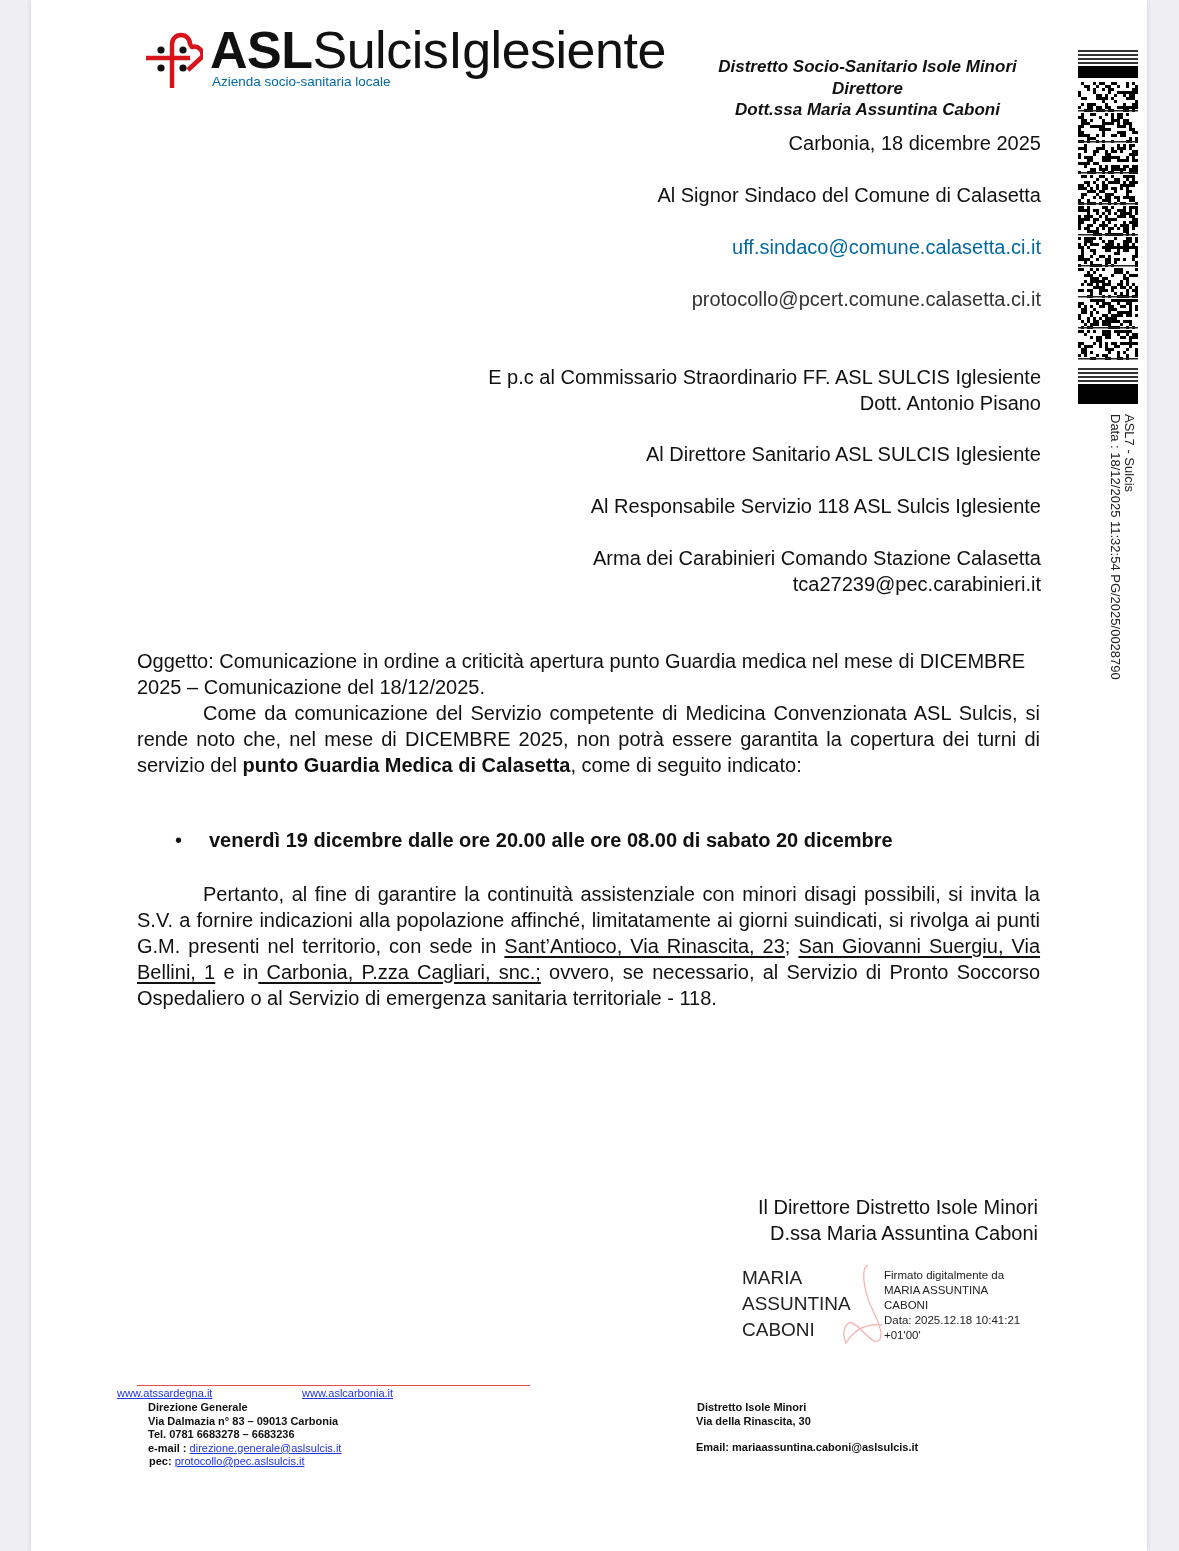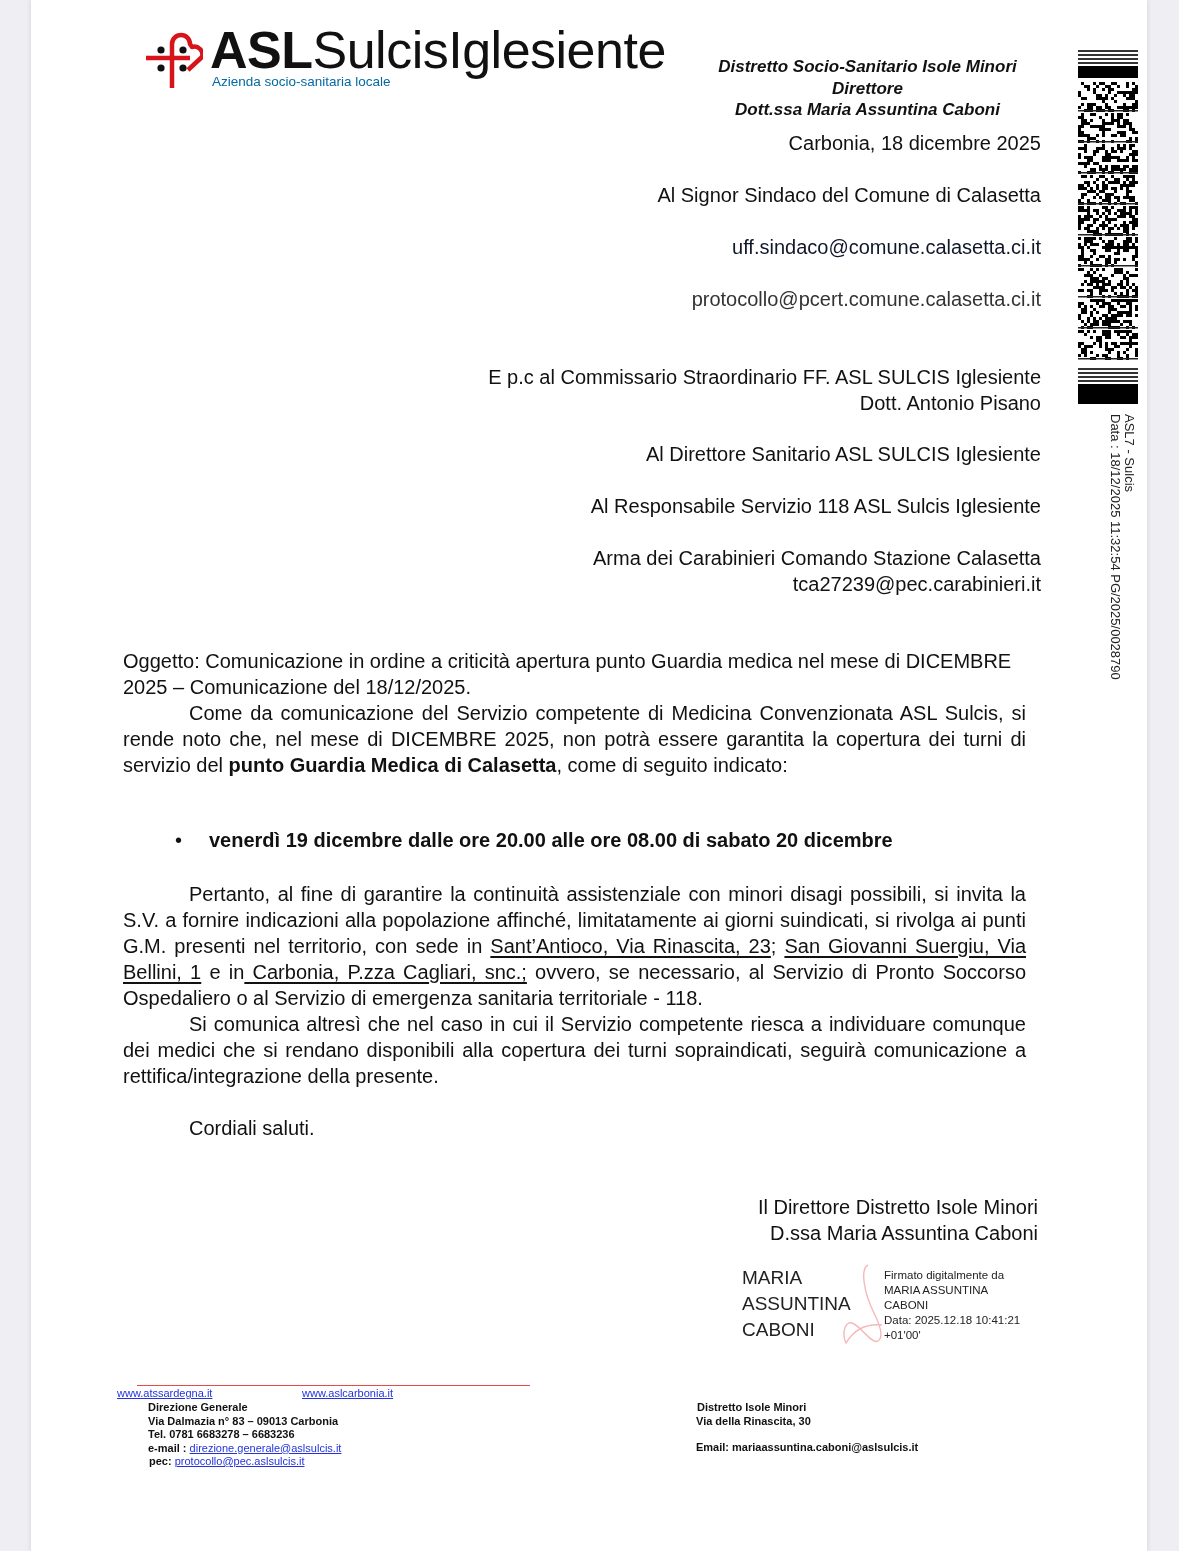--- a/index.html
+++ b/index.html
@@ -19,31 +19,31 @@
 
   
   .logo-mark { left:145px; top:30px; width:58px; height:60px; }
   .logo-title { left:210px; top:28px; font-size:52px; line-height:44px; color:#111; white-space:nowrap; letter-spacing:-0.5px; }
   .logo-title b { font-weight:700; }
   .logo-sub { left:212px; top:74px; font-size:13.5px; color:#0369a1; white-space:nowrap; }
 
   
   .hdr { left:640px; width:455px; text-align:center; font-weight:700; font-style:italic; font-size:17px; line-height:21px; }
   .right { right:138px; text-align:right; white-space:nowrap; font-size:20px; line-height:26px; }
-  .link-blue { color:#0f172a; }
+  .link-blue { color:#0369a1; }
   .gray { color:#333; }
 
   
   .barcode { left:1078px; top:50px; width:60px; height:354px; }
   .vert-text {
     left:1108px; top:414px; writing-mode:vertical-rl; font-size:13px; line-height:14px; color:#222; white-space:nowrap;
   }
 
   
-  .body { left:123px; width:903px; font-size:20px; line-height:26px; text-align:justify; color:#111; }
+  .body { left:137px; width:903px; font-size:20px; line-height:26px; text-align:justify; color:#111; }
   .body p { margin:0; }
   .indent { text-indent:66px; }
   .u { text-decoration:underline; text-underline-offset:3px; }
   .bullet-row { left:175px; top:829px; font-size:20px; font-weight:700; white-space:nowrap; }
   .bullet-row .dot { display:inline-block; width:34px; font-weight:400; }
 
   
   .sig-name { left:742px; top:1265px; font-size:19px; line-height:26px; color:#222; }
   .sig-info { left:884px; top:1268px; font-size:11.5px; line-height:15px; color:#222; }
   .sig-logo { left:838px; top:1263px; width:48px; height:84px; }
@@ -954,22 +954,20 @@
 
 <div class="abs body" style="top:648px;">
   <p style="text-align:left;">Oggetto: Comunicazione in ordine a criticità apertura punto Guardia medica nel mese di DICEMBRE 2025 – Comunicazione del 18/12/2025.</p>
   <p class="indent"><span>Come da comunicazione del Servizio competente di Medicina Convenzionata ASL Sulcis, si rende noto che, nel mese di DICEMBRE 2025, non potrà essere garantita la copertura dei turni di servizio del </span><b>punto Guardia Medica di Calasetta</b><span>, come di seguito indicato:</span></p>
 </div>
 
 <div class="abs bullet-row"><span class="dot">•</span><span>venerdì 19 dicembre dalle ore 20.00 alle ore 08.00 di sabato 20 dicembre</span></div>
 
 <div class="abs body" style="top:881px;">
   <p class="indent"><span>Pertanto, al fine di garantire la continuità assistenziale con minori disagi possibili, si invita la S.V. a fornire indicazioni alla popolazione affinché, limitatamente ai giorni suindicati, si rivolga ai punti G.M. presenti nel territorio, con sede in </span><span class="u">Sant’Antioco, Via Rinascita, 23</span><span>; </span><span class="u">San Giovanni Suergiu, Via Bellini, 1</span><span> e in</span><span class="u"> Carbonia, P.zza Cagliari, snc.;</span><span> ovvero, se necessario, al Servizio di Pronto Soccorso Ospedaliero o al Servizio di emergenza sanitaria territoriale - 118.</span></p>
-  <p class="indent">Si comunica altresì che nel caso in cui il Servizio competente riesca a individuare comunque dei medici che si rendano disponibili alla copertura dei turni sopraindicati, seguirà comunicazione a rettifica/integrazione della presente.</p>
-  <p class="indent" style="margin-top:26px;">Cordiali saluti.</p>
 </div>
 
 <div class="abs right" style="top:1194px; right:141px;margin-left:25px;">Il Direttore Distretto Isole Minori</div>
 <div class="abs right" style="top:1220px; right:141px;">D.ssa Maria Assuntina Caboni</div>
 
 <div class="abs sig-name">
   <div>MARIA</div>
   <div>ASSUNTINA</div>
   <div>CABONI</div>
 </div>

